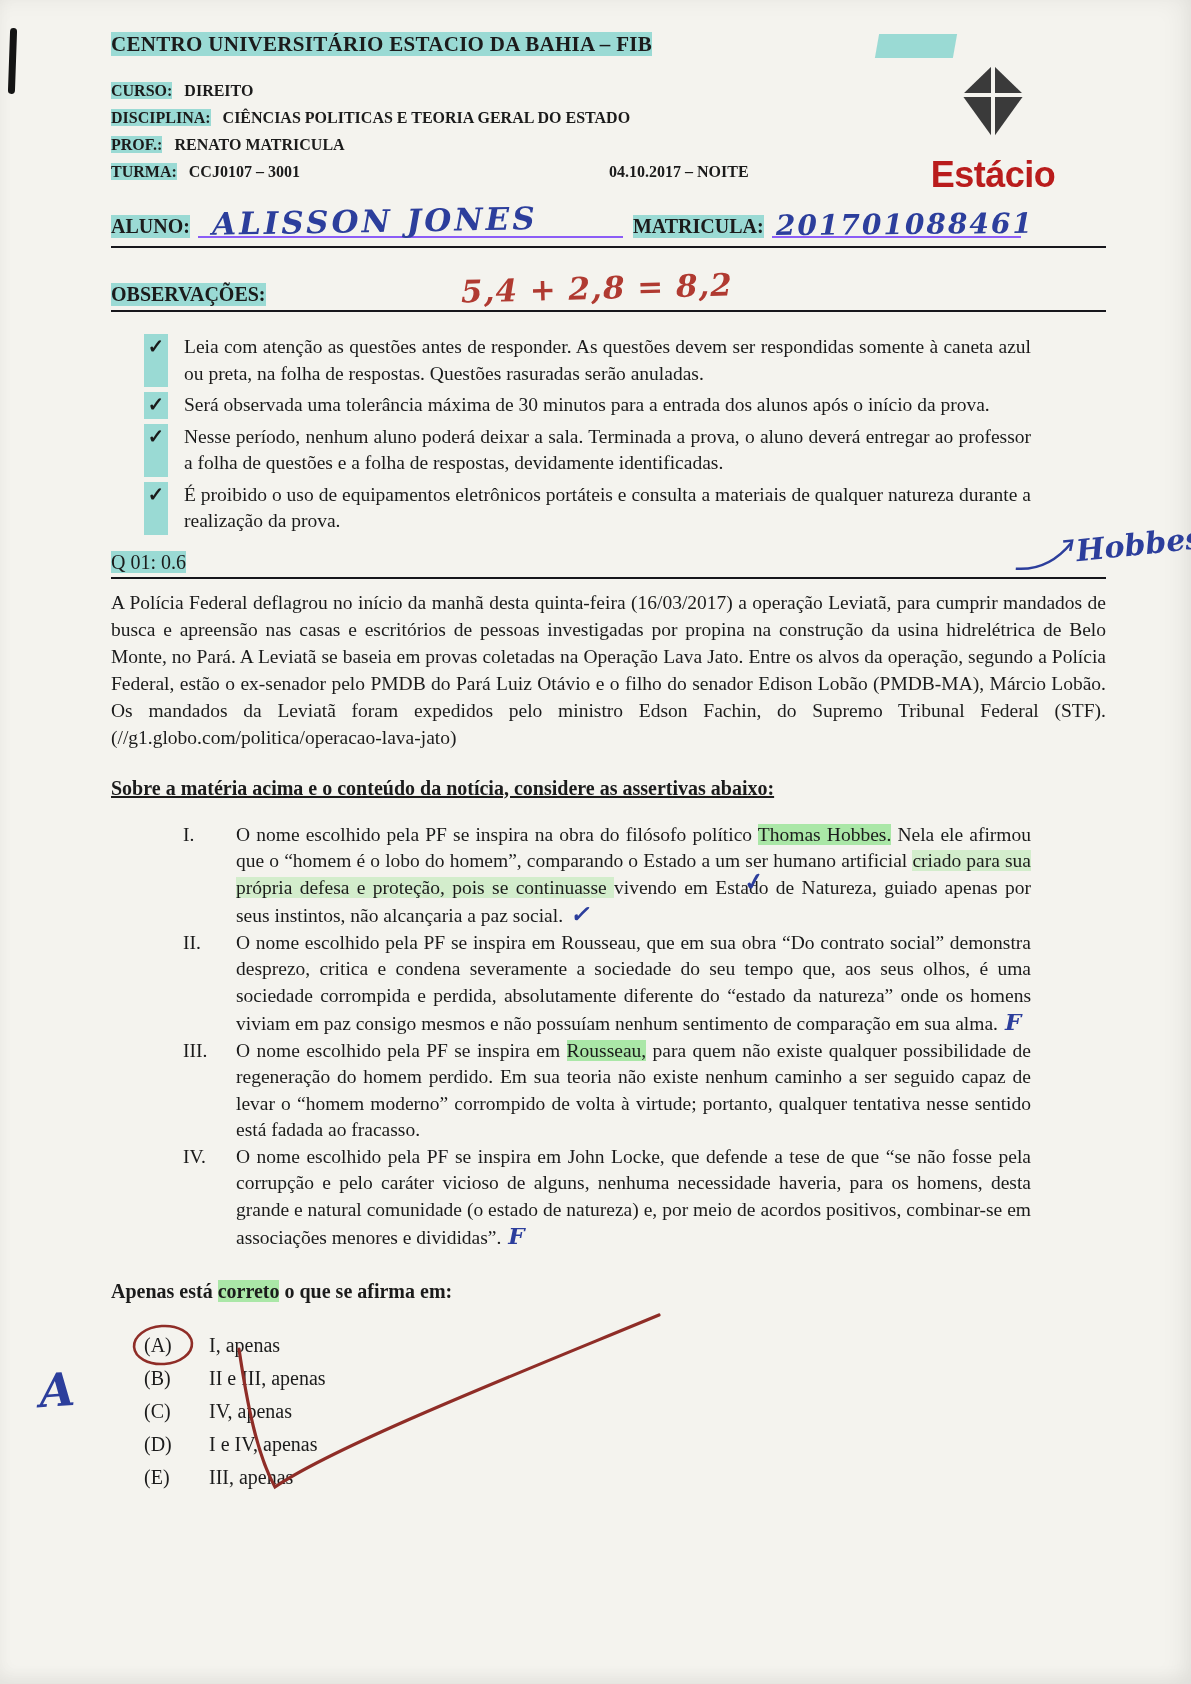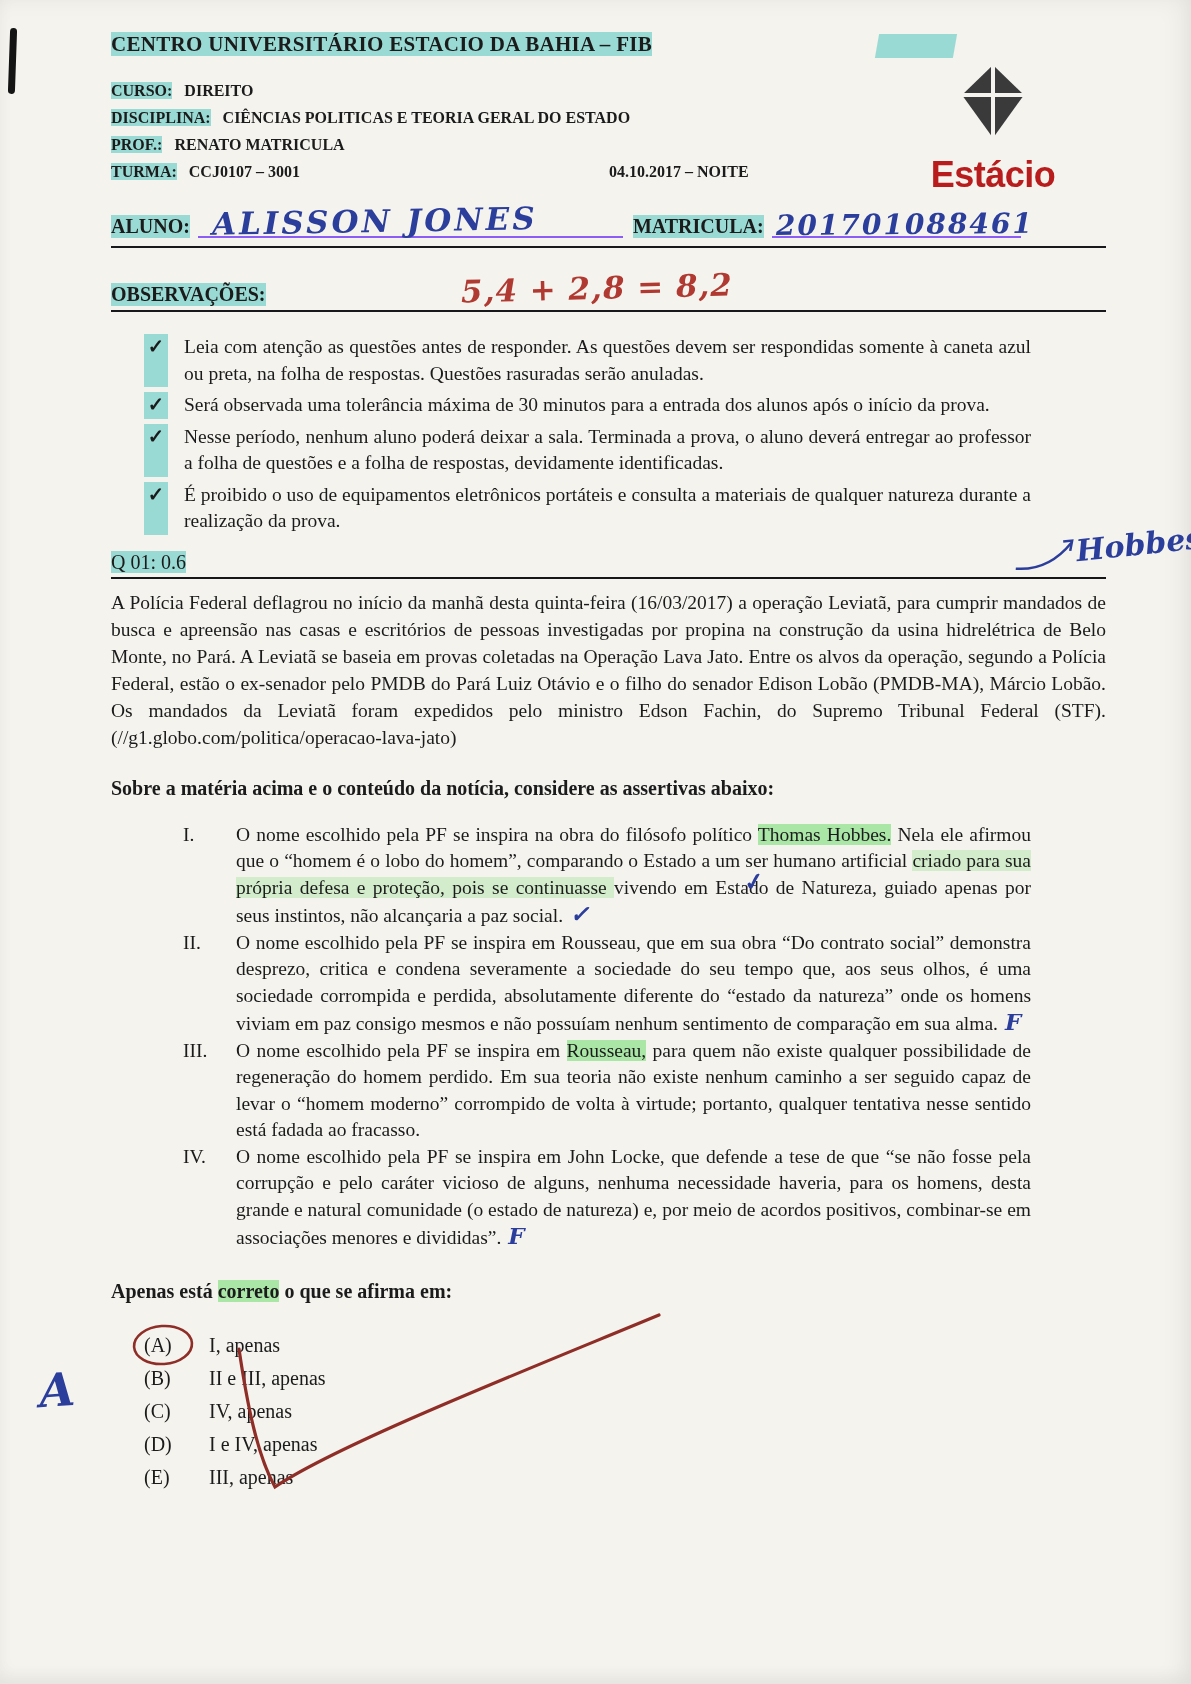--- a/index.html
+++ b/index.html
@@ -62,21 +62,21 @@
   .closing strong { margin-left:8px; }
 
   .q-header { margin-top:16px; border-bottom:2.5px solid #15151a; padding-bottom:3px;
     position:relative; }
   .qnum { font-weight:normal; font-size:20px; }
   .hobbes { position:absolute; right:-96px; top:-22px; display:flex; align-items:center;
     transform:rotate(-6deg); }
   .hobbes .hw { font-size:30px; font-weight:bold; white-space:nowrap; }
 
   .qbody { margin-top:10px; font-size:19.5px; line-height:27px; text-align:justify; }
-  .qprompt { margin-top:26px; font-weight:bold; font-size:20px; }
+  .qprompt { margin-top:26px; font-weight:bold; font-size:20px;text-decoration:underline; }
 
   .asserts { margin-top:22px; }
   .assert { display:flex; font-size:19.5px; line-height:26.5px; }
   .anum { margin-left:72px; width:53px; flex:none; }
   .abody { flex:1; text-align:justify; margin-right:75px; position:relative; }
   .hand-mark { font-family:"DejaVu Serif", serif; font-style:italic; font-weight:bold;
     font-size:23px; color:var(--blue-pen,#2c3e9c); padding-left:7px; }
   .mid-check { position:absolute; left:508px; top:47px; font-size:24px; font-weight:bold;
     color:var(--blue-pen,#2c3e9c); transform:rotate(-8deg); }
 

